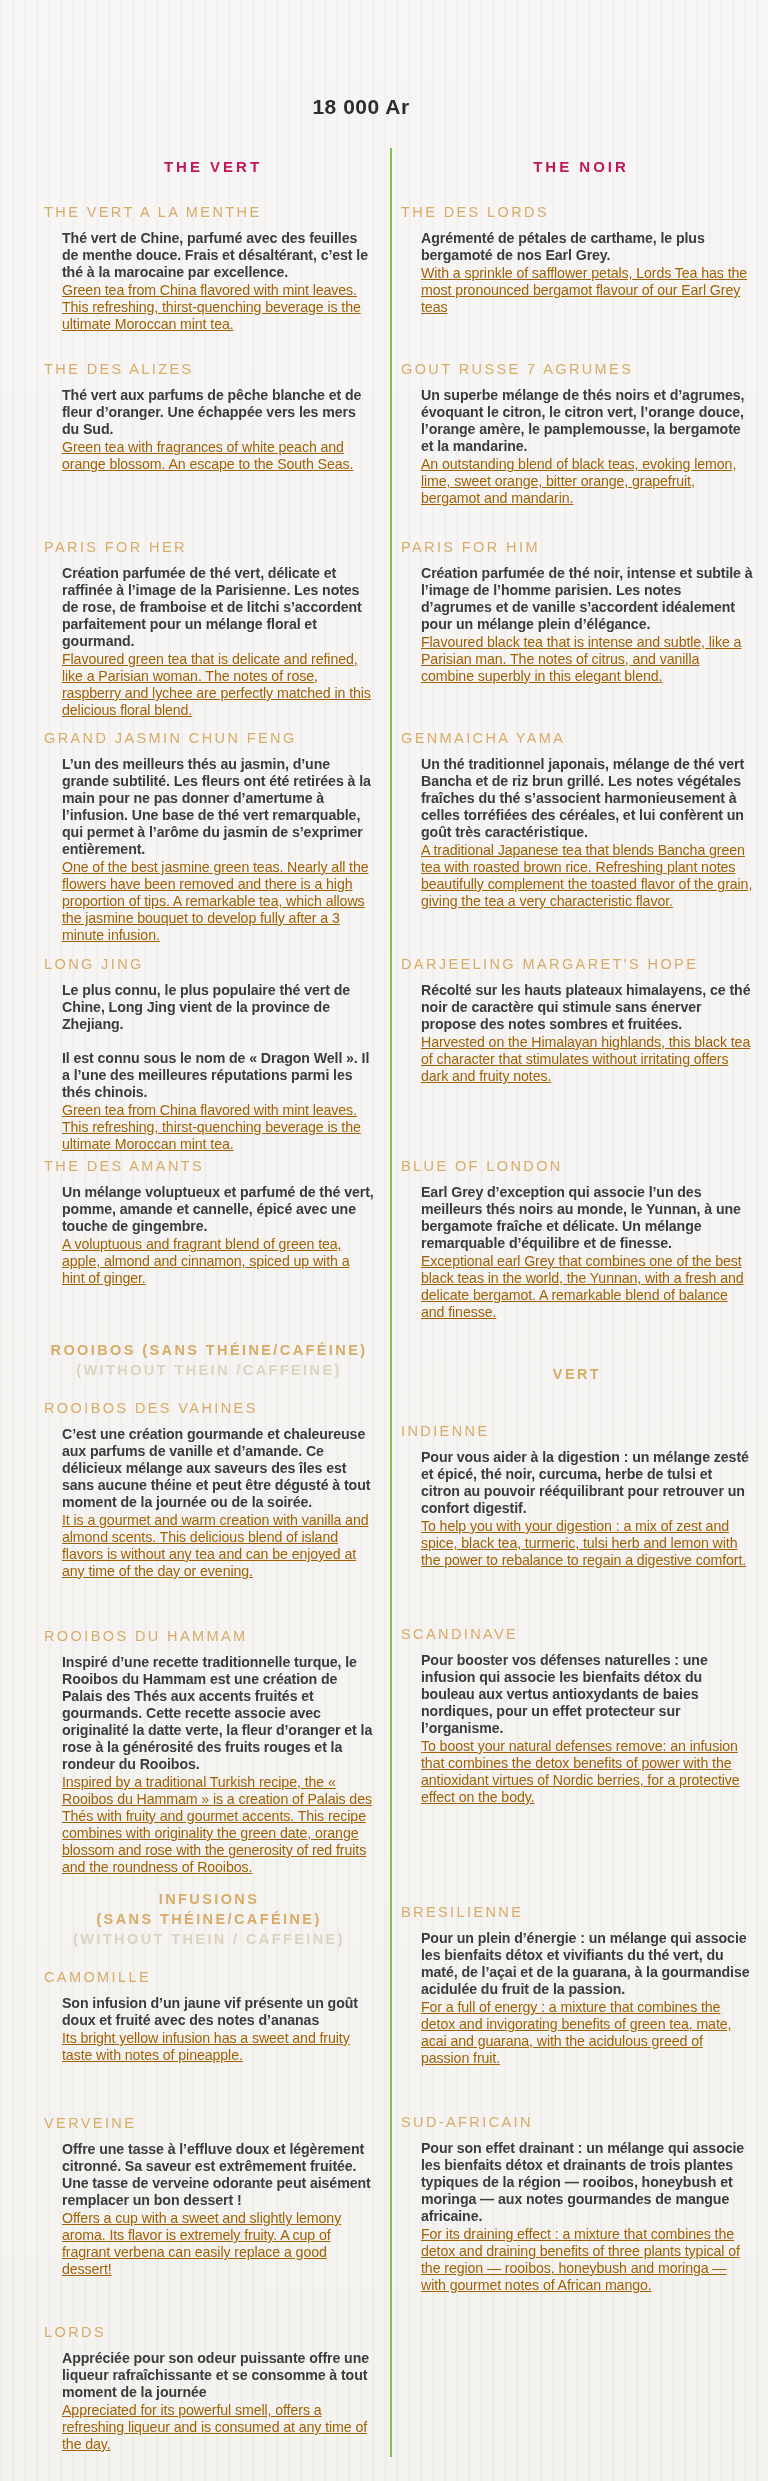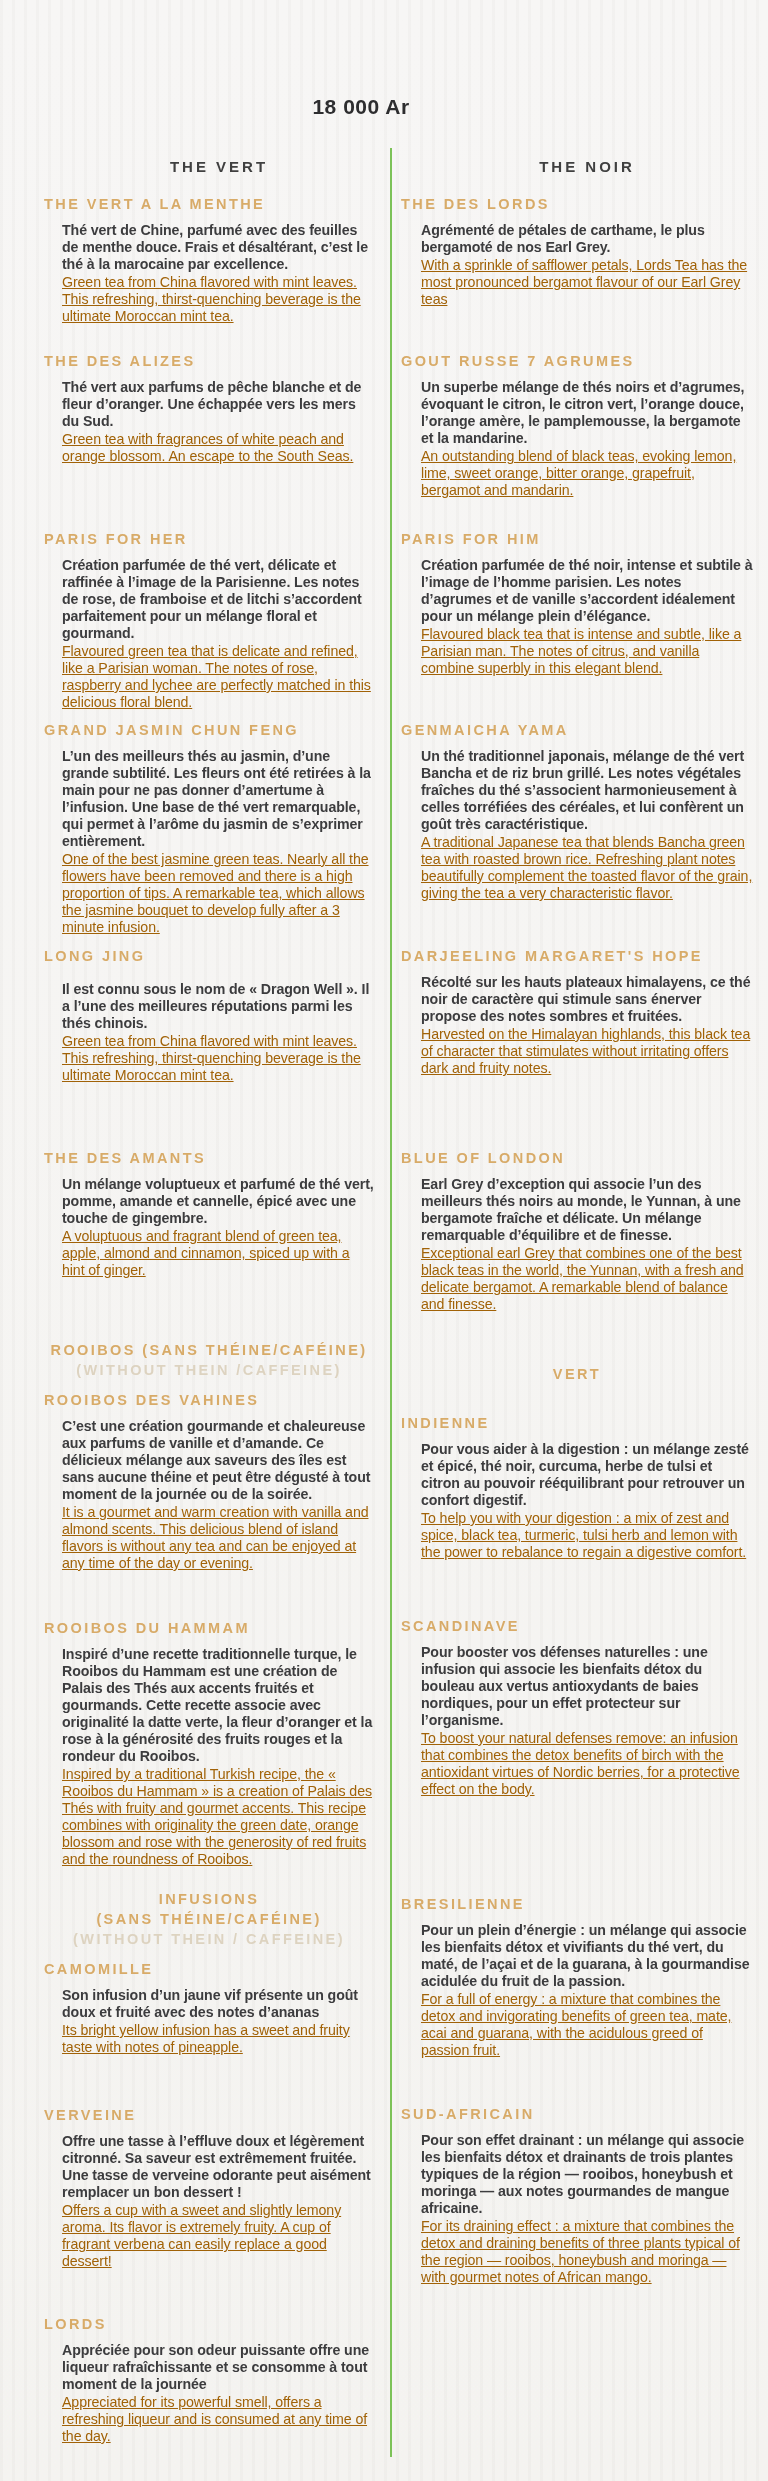--- a/index.html
+++ b/index.html
@@ -14,26 +14,26 @@
   .page{position:absolute;inset:0;padding-left:40px;}
   .price{
     position:absolute;top:95px;left:-23px;width:768px;text-align:center;
     font-size:21px;font-weight:700;color:#2d2d2f;letter-spacing:0.5px;
   }
   .divider{position:absolute;left:390px;top:148px;width:2px;height:2309px;background:#7cc258;}
   .col{position:absolute;top:0;height:2481px;}
   .col-left{left:44px;width:330px;}
   .col-right{left:401px;width:352px;}
   .col-title{
-    position:absolute;left:10px;width:100%;text-align:center;
-    font-size:15px;font-weight:700;letter-spacing:3px;color:#404040;
+    position:absolute;left:4px;width:100%;text-align:center;
+    font-size:15px;font-weight:700;letter-spacing:3px;color:#be185d;
   }
   .entry{position:absolute;left:0;width:100%;}
   .entry h2{
-    margin:0 0 10px 0;font-size:14.5px;font-weight:700;
+    margin:8px 0 10px 0;font-size:14.5px;font-weight:400;
     letter-spacing:2.4px;color:#d8ab68;
   }
   .entry p{margin:0;font-size:14.2px;line-height:17px;letter-spacing:-0.1px;}
   .col-left .entry p{padding-left:18px;}
   .col-right .entry p{padding-left:20px;}
   .fr{font-weight:700;color:#3c3c3e;}
   .en{color:#a16207;margin-top:1px !important;text-decoration:underline;}
   .fr2{margin-top:17px !important;}
   .group-head{position:absolute;left:0;width:100%;text-align:center;}
   .group-head .g1{
@@ -75,20 +75,21 @@
     </section>
 
     <section class="entry" style="top:722px">
       <h2>GRAND JASMIN CHUN FENG</h2>
       <p class="fr">L’un des meilleurs thés au jasmin, d’une grande subtilité. Les fleurs ont été retirées à la main pour ne pas donner d’amertume à l’infusion. Une base de thé vert remarquable, qui permet à l’arôme du jasmin de s’exprimer entièrement.</p>
       <p class="en">One of the best jasmine green teas. Nearly all the flowers have been removed and there is a high proportion of tips. A remarkable tea, which allows the jasmine bouquet to develop fully after a 3 minute infusion.</p>
     </section>
 
     <section class="entry" style="top:948px">
       <h2>LONG JING</h2>
+      <p class="fr">Le plus connu, le plus populaire thé vert de Chine, Long Jing vient de la province de Zhejiang.</p>
       <p class="fr fr2">Il est connu sous le nom de « Dragon Well ». Il a l’une des meilleures réputations parmi les thés chinois.</p>
       <p class="en">Green tea from China flavored with mint leaves. This refreshing, thirst-quenching beverage is the ultimate Moroccan mint tea.</p>
     </section>
 
     <section class="entry" style="top:1150px">
       <h2>THE DES AMANTS</h2>
       <p class="fr">Un mélange voluptueux et parfumé de thé vert, pomme, amande et cannelle, épicé avec une touche de gingembre.</p>
       <p class="en">A voluptuous and fragrant blend of green tea, apple, almond and cinnamon, spiced up with a hint of ginger.</p>
     </section>
 
@@ -179,21 +180,21 @@
 
     <section class="entry" style="top:1415px">
       <h2>INDIENNE</h2>
       <p class="fr">Pour vous aider à la digestion : un mélange zesté et épicé, thé noir, curcuma, herbe de tulsi et citron au pouvoir rééquilibrant pour retrouver un confort digestif.</p>
       <p class="en">To help you with your digestion : a mix of zest and spice, black tea, turmeric, tulsi herb and lemon with the power to rebalance to regain a digestive comfort.</p>
     </section>
 
     <section class="entry" style="top:1618px">
       <h2>SCANDINAVE</h2>
       <p class="fr">Pour booster vos défenses naturelles : une infusion qui associe les bienfaits détox du bouleau aux vertus antioxydants de baies nordiques, pour un effet protecteur sur l’organisme.</p>
-      <p class="en">To boost your natural defenses remove: an infusion that combines the detox benefits of birch with the antioxidant virtues of Nordic berries, for a protective effect on the body.</p>
+      <p class="en">To boost your natural defenses remove: an infusion that combines the detox benefits of power with the antioxidant virtues of Nordic berries, for a protective effect on the body.</p>
     </section>
 
     <section class="entry" style="top:1896px">
       <h2>BRESILIENNE</h2>
       <p class="fr">Pour un plein d’énergie : un mélange qui associe les bienfaits détox et vivifiants du thé vert, du maté, de l’açai et de la guarana, à la gourmandise acidulée du fruit de la passion.</p>
       <p class="en">For a full of energy : a mixture that combines the detox and invigorating benefits of green tea, mate, acai and guarana, with the acidulous greed of passion fruit.</p>
     </section>
 
     <section class="entry" style="top:2106px">
       <h2>SUD-AFRICAIN</h2>

